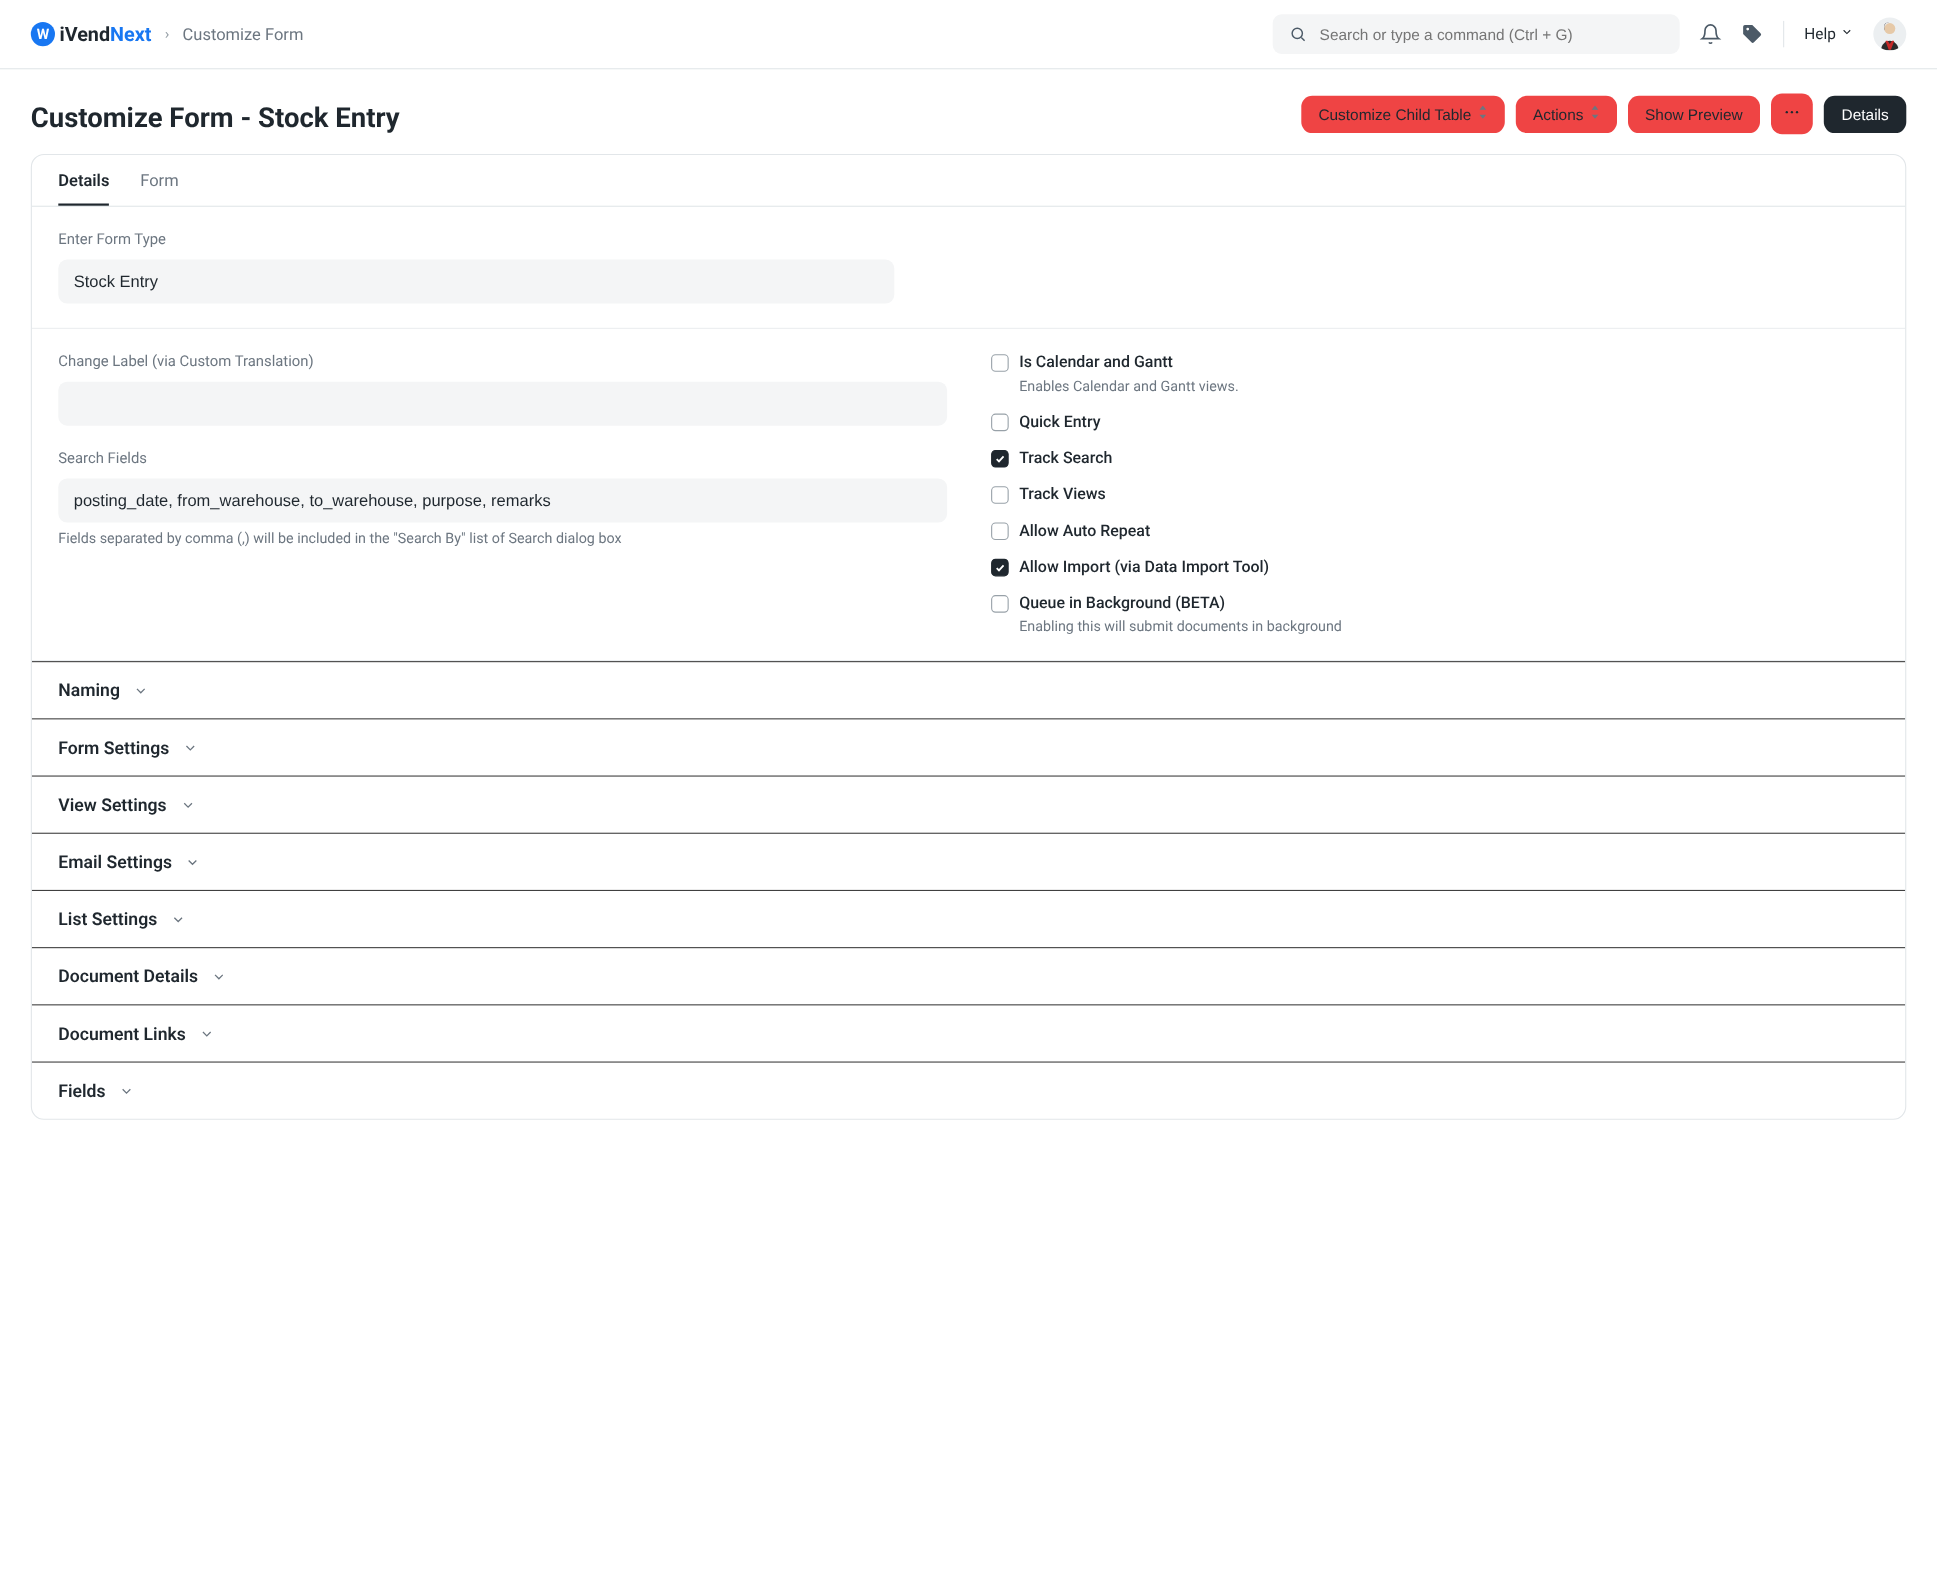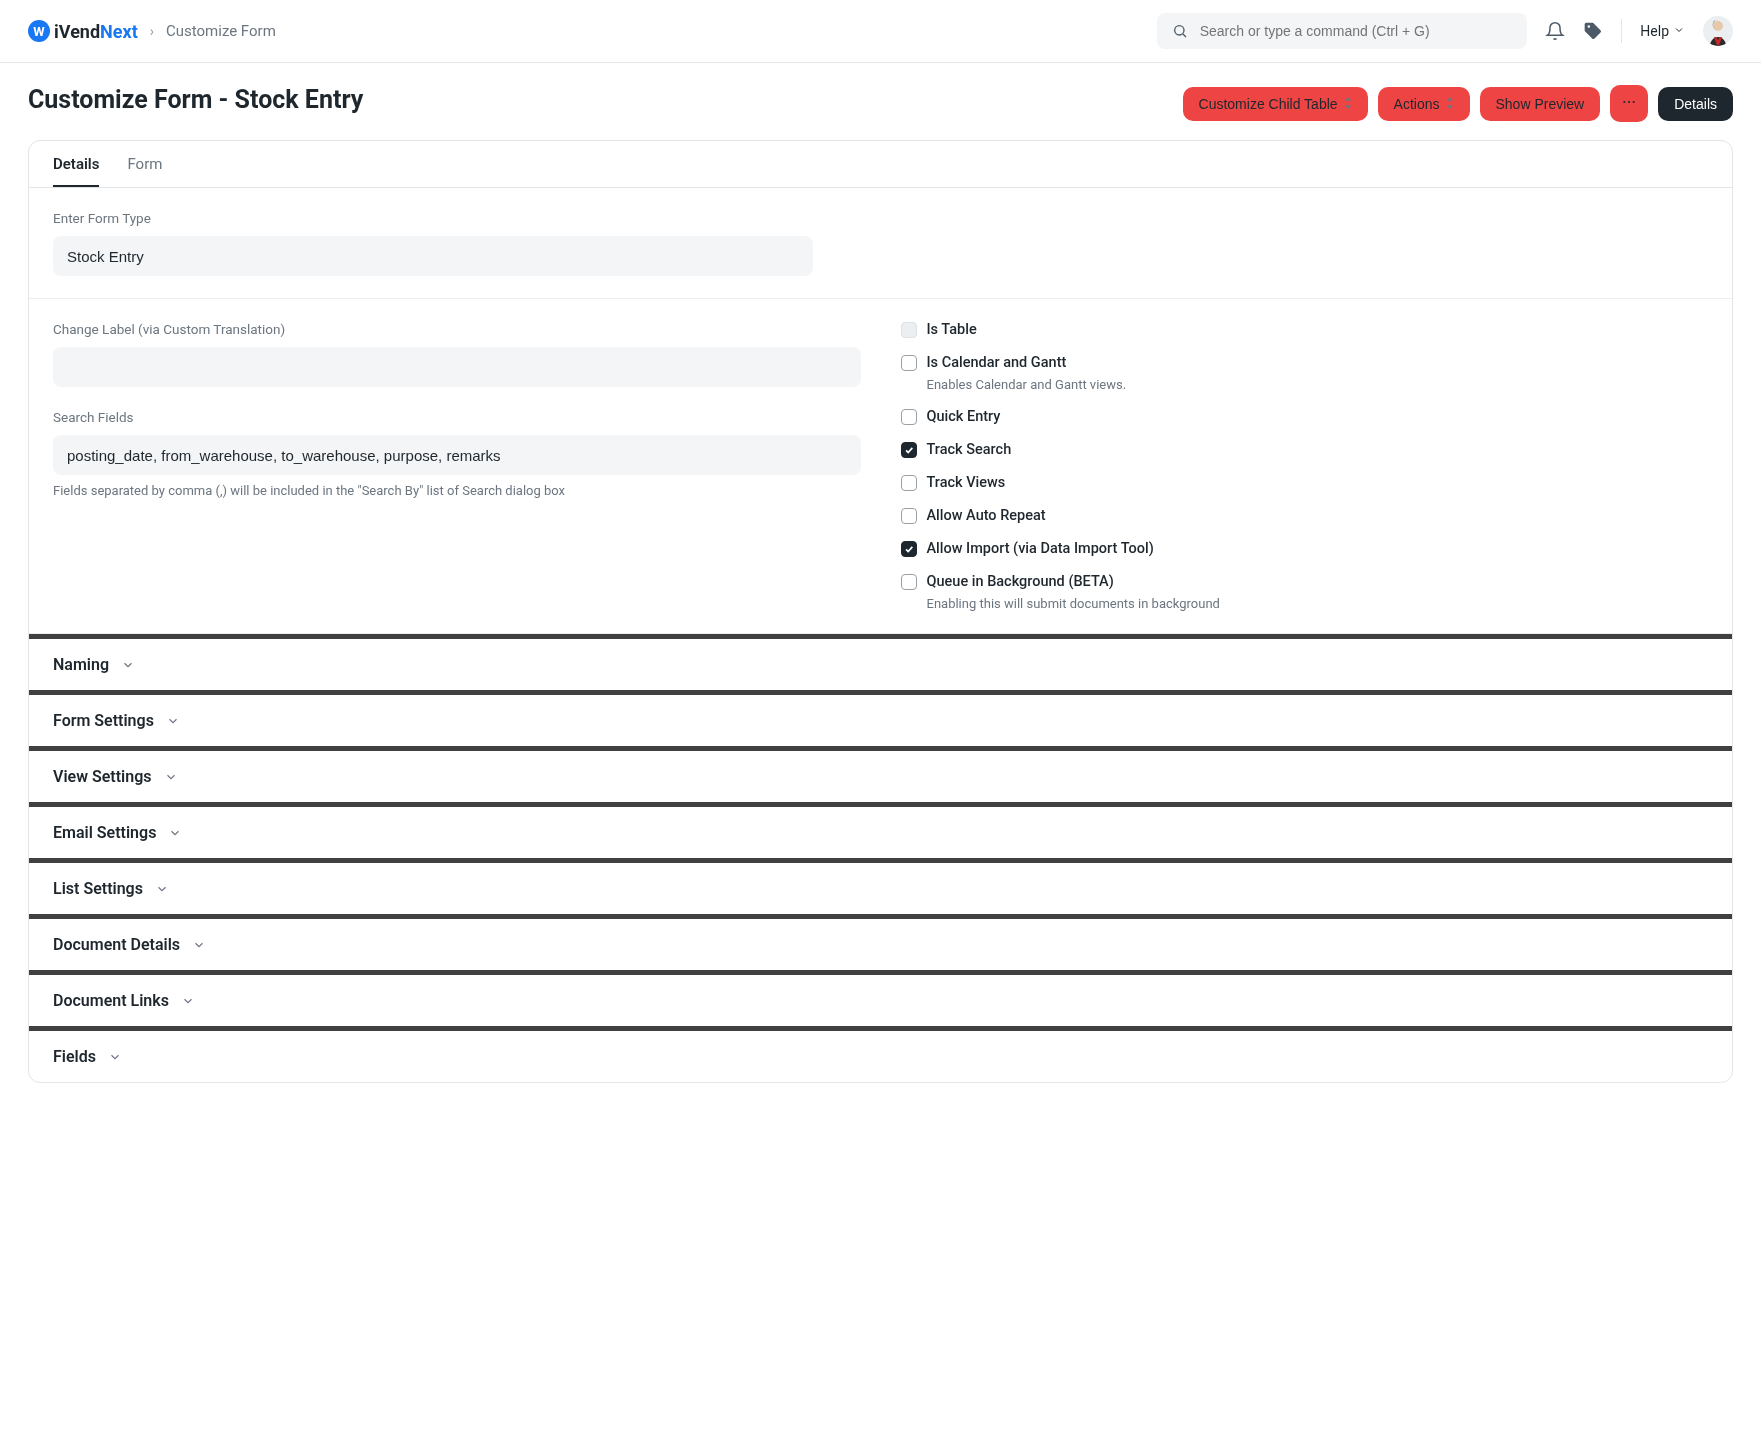--- a/index.html
+++ b/index.html
@@ -106,21 +106,21 @@
     display: inline-flex;
     align-items: flex-end;
     justify-content: center;
     overflow: hidden;
   }
   .avatar svg { width: 24px; height: 28px; }
 
   
   .page-head {
     display: flex;
-    align-items: flex-start;
+    align-items: flex-end;
     justify-content: space-between;
     padding: 22px 28px 18px 28px;
   }
   .page-title {
     font-size: 25px;
     font-weight: 700;
     color: #1f272e;
   }
   .page-actions {
     display: flex;
@@ -248,21 +248,21 @@
   }
   .check-help {
     font-size: 13px;
     color: #6c7680;
     margin: -10px 0 16px 26px;
   }
 
   
   .collapsible {
     padding: 16px 24px;
-    border-top: 5px solid #404040;
+    border-top: 1px solid #404040;
     display: flex;
     align-items: center;
     gap: 12px;
     cursor: pointer;
   }
   .collapsible:first-of-type { border-top: 1px solid #ebeef0; }
   .collapsible-title {
     font-size: 16px;
     font-weight: 600;
     color: #1f272e;
@@ -386,24 +386,20 @@
         <input class="field-input" type="text" value="" style="">
       </div>
       <div class="field-group">
         <label class="field-label">Search Fields</label>
         <input class="field-input" type="text" value="posting_date, from_warehouse, to_warehouse, purpose, remarks" style="">
         <div class="field-help">Fields separated by comma (,) will be included in the "Search By" list of Search dialog box</div>
       </div>
     </div>
 
     <div>
-      <div class="check-row">
-        <span class="checkbox disabled"></span>
-        <span class="check-label">Is Table</span>
-      </div>
 
       <div class="check-row">
         <span class="checkbox"></span>
         <span class="check-label">Is Calendar and Gantt</span>
       </div>
       <div class="check-help">Enables Calendar and Gantt views.</div>
 
       <div class="check-row">
         <span class="checkbox"></span>
         <span class="check-label">Quick Entry</span>

